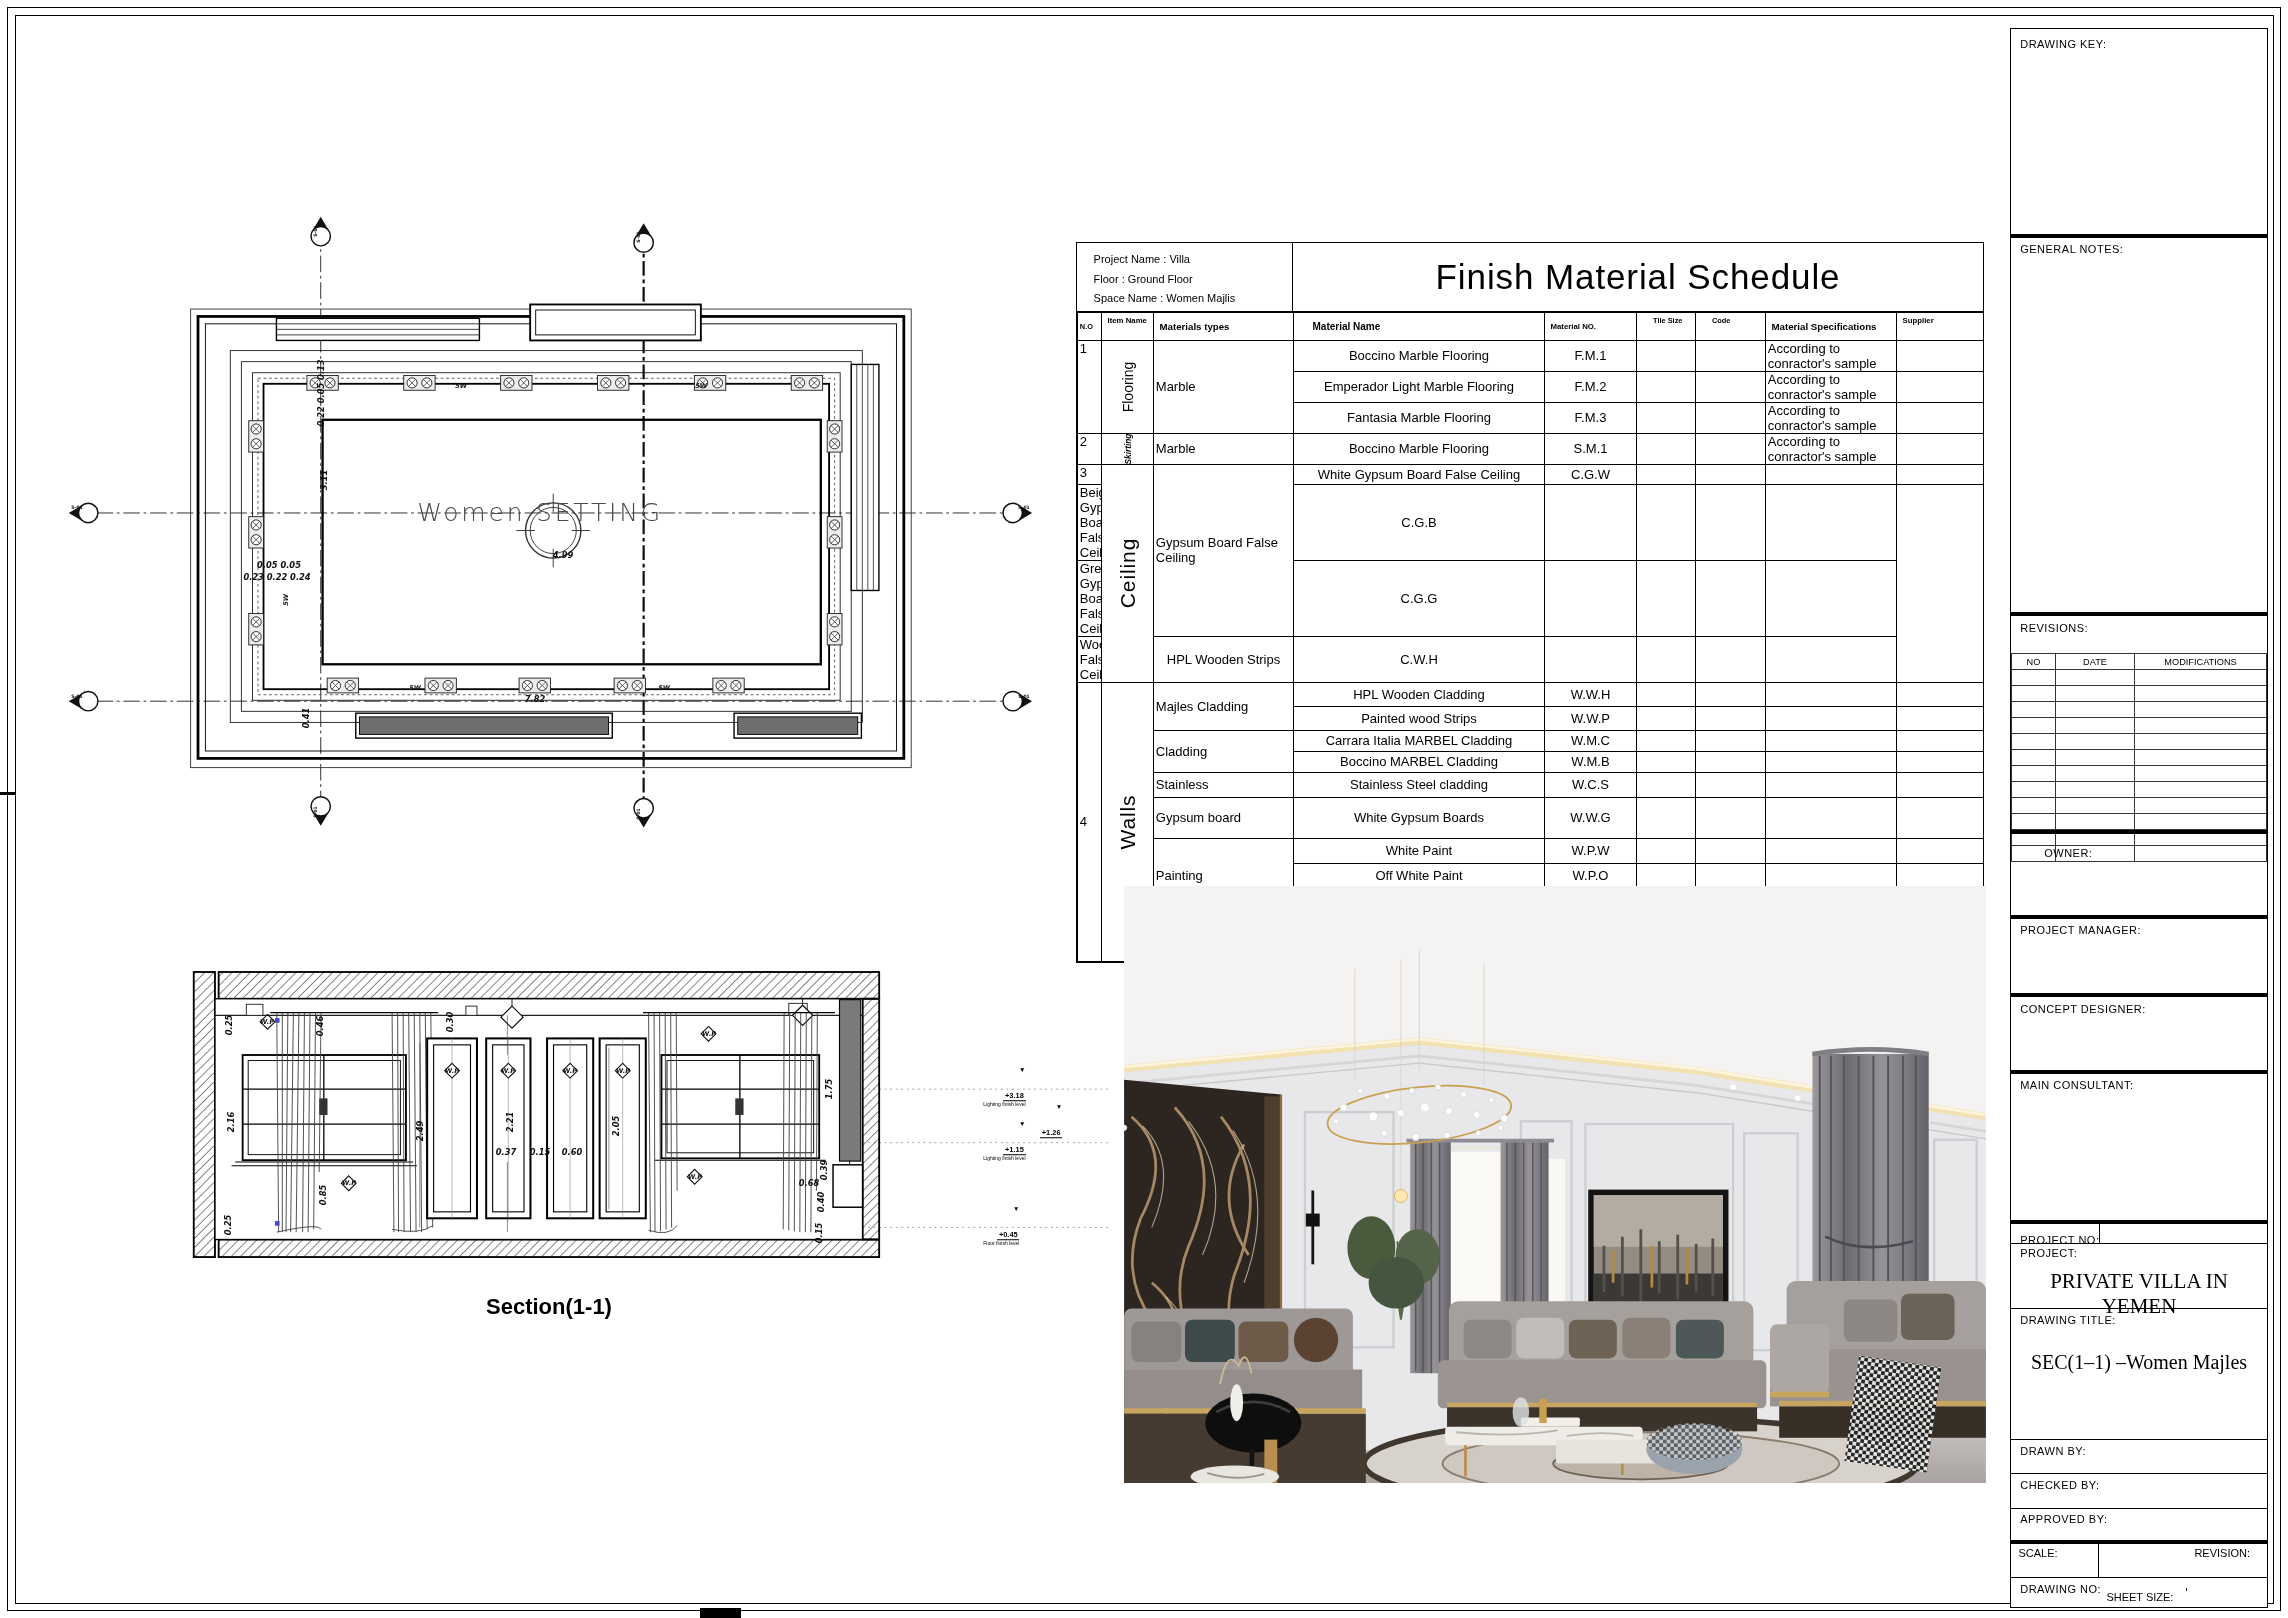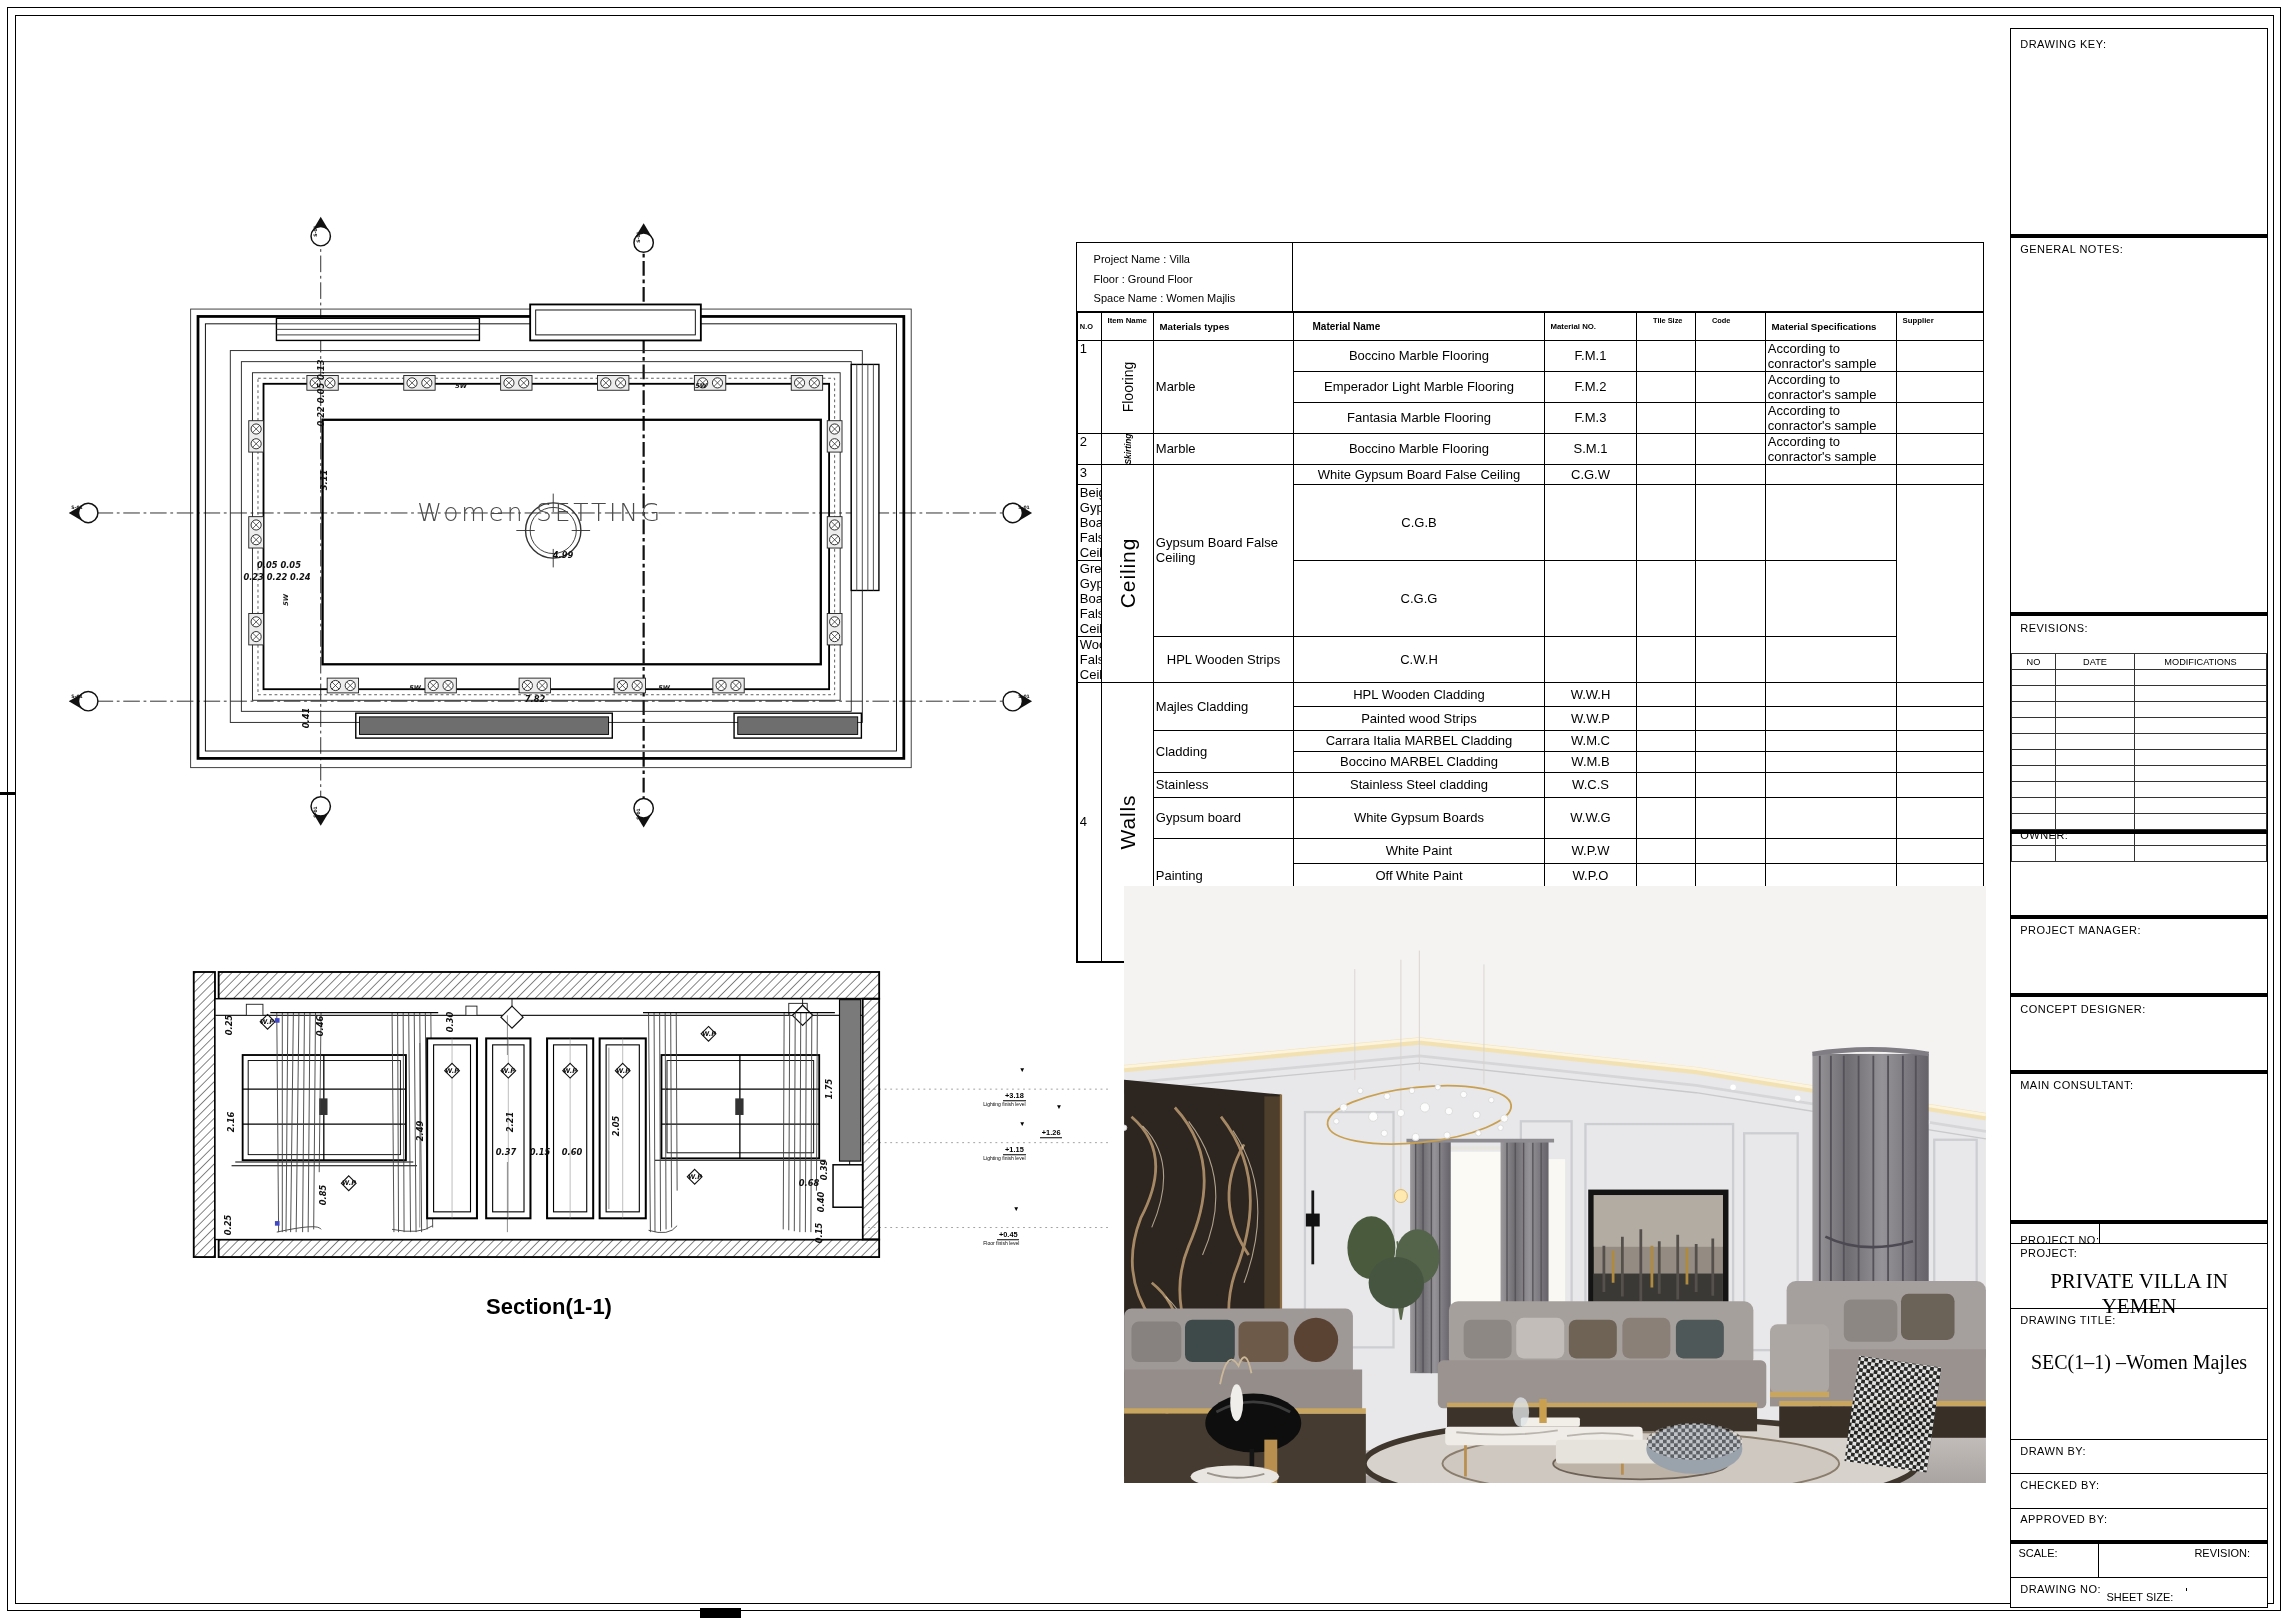--- a/index.html
+++ b/index.html
@@ -328,20 +328,21 @@
   <div class="sec-title" style="left:360px;top:347px;">Section(1-1)</div>
 </div>
 
 <div class="sched">
   <div class="sched-head">
     <div class="sh-info">
       <div>Project Name :  Villa</div>
       <div>Floor : Ground Floor</div>
       <div>Space Name : Women Majlis</div>
     </div>
+    <div class="sh-title">Finish Material Schedule</div>
   </div>
   <table class="schedtbl" id="sched-table">
       <colgroup>
         <col style="width: 24px;">
         <col style="width: 52px;">
         <col style="width: 140px;">
         <col style="width: 251px;">
         <col style="width: 92px;">
         <col style="width: 59px;">
         <col style="width: 70px;">
@@ -799,21 +800,21 @@
           </tr>
           <tr>
             <td></td>
             <td></td>
             <td></td>
           </tr>
         </tbody>
       </table>
     </div>
   <div class="tb-hr thick" style="top:801px;"></div>
-  <div class="tb-label" style="top:800px;">OWNER:</div>
+  <div class="tb-label" style="top:818px;margin-left:24px;">OWNER:</div>
   <div class="tb-hr thick" style="top:886px;"></div>
   <div class="tb-label" style="top:895px;">PROJECT MANAGER:</div>
   <div class="tb-hr thick" style="top:964px;"></div>
   <div class="tb-label" style="top:974px;">CONCEPT DESIGNER:</div>
   <div class="tb-hr thick" style="top:1041px;"></div>
   <div class="tb-label" style="top:1050px;">MAIN CONSULTANT:</div>
   <div class="tb-hr thick" style="top:1191px;"></div>
   <div class="tb-label" style="top:1205px;">PROJECT NO:</div>
   <div class="pno-box"></div>
   <div class="tb-hr thin" style="top:1214px;"></div>

